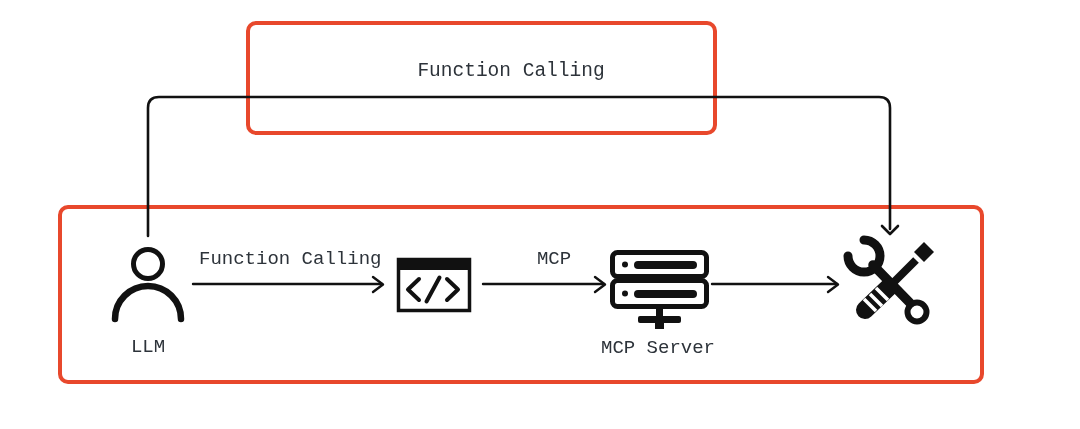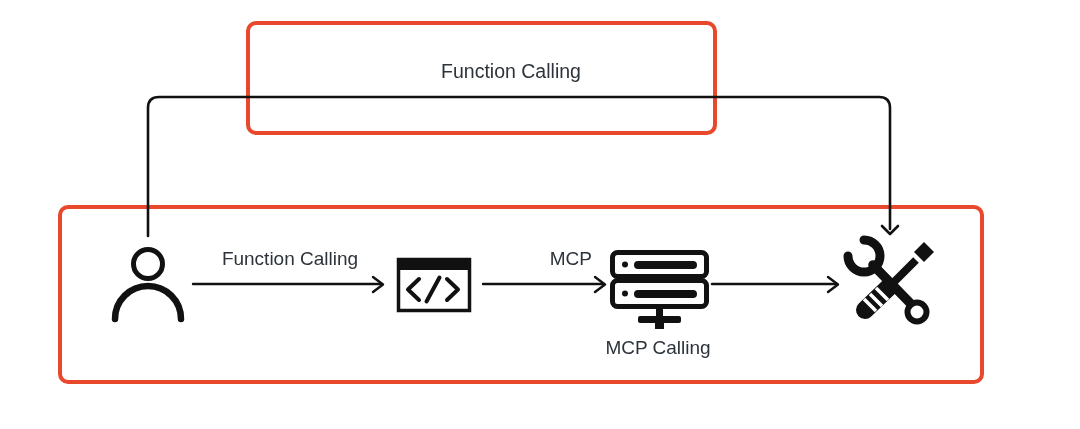--- a/index.html
+++ b/index.html
@@ -1,20 +1,20 @@
 <!DOCTYPE html>
 <html><head>
 <meta charset="utf-8">
 <style>
   html,body{margin:0;padding:0;background:#ffffff;}
   .canvas{
     position:relative;
     width:1080px;height:419px;
     background:#ffffff;
-    font-family:Liberation Sans, sans-serif;
+    font-family:Liberation Mono, monospace;
     color:#2d333a;
     overflow:hidden;
   }
   .redbox{
     position:absolute;
     border:4px solid #e8482c;
     border-radius:10px;
     background:transparent;
     box-sizing:border-box;
   }
@@ -23,21 +23,21 @@
   .lbl{
     position:absolute;
     text-align:center;
     font-size:19px;
     line-height:24px;
     color:#2d333a;
     white-space:nowrap;
   }
   .loop-label{left:361px;top:59px;width:300px;font-size:19.5px;}
   .edge-label-1{left:199px;top:247px;width:182px;}
-  .edge-label-2{left:472px;top:247px;width:120px;text-align:right;}
+  .edge-label-2{left:494px;top:247px;width:120px;}
   .node-label-llm{left:98px;top:335px;width:100px;}
   .node-label-client{left:374px;top:336px;width:120px;}
   .node-label-server{left:597px;top:336px;width:122px;}
   .node-label-tool{left:840px;top:330px;width:100px;}
   svg{position:absolute;display:block;}
   .overlay{left:0;top:0;}
 </style>
 </head>
 <body>
 
@@ -108,15 +108,16 @@
     <g stroke="#fff" stroke-width="3.5">
       <line x1="36" y1="56" x2="48" y2="68"></line>
       <line x1="30" y1="62" x2="42" y2="74"></line>
       <line x1="24" y1="67" x2="36" y2="79"></line>
     </g>
   </svg>
 
   <div class="lbl edge-label-1">Function Calling</div>
   <div class="lbl edge-label-2">MCP</div>
 
-  <div class="lbl node-label-server">MCP Calling</div>
+  <div class="lbl node-label-llm">LLM</div>
+  <div class="lbl node-label-server">MCP Server</div>
 
 </div>
 
 </body></html>

